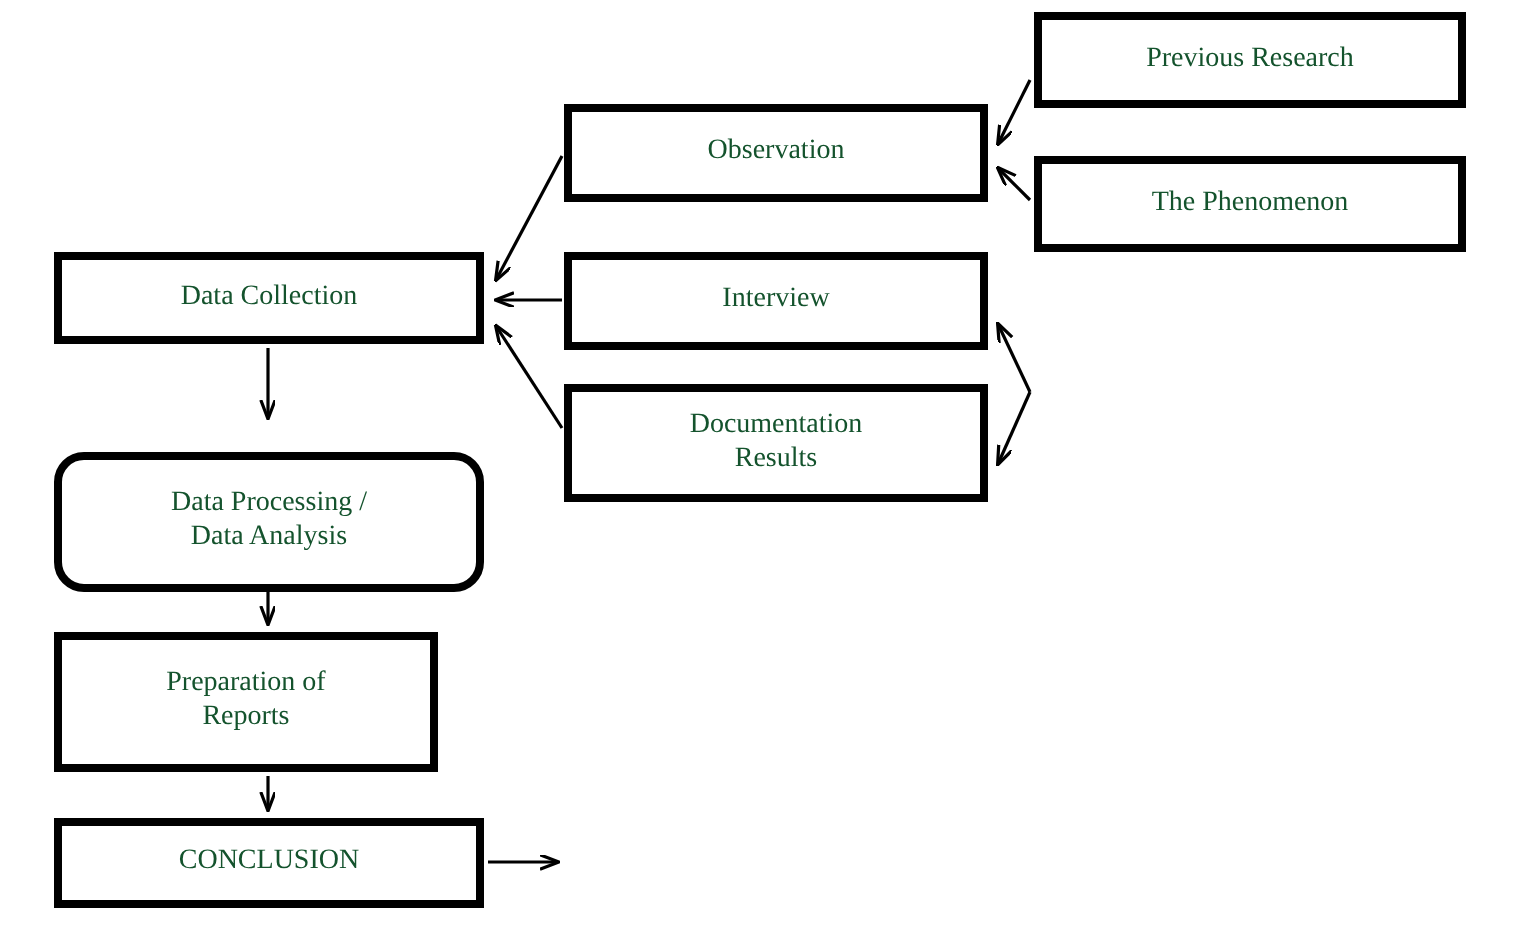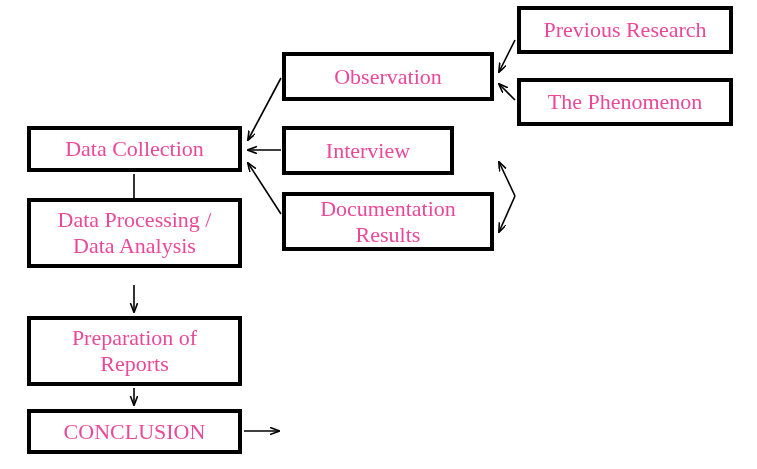--- a/index.html
+++ b/index.html
@@ -17,43 +17,43 @@
   }
   .node {
     position: absolute;
     box-sizing: border-box;
     border: 4px solid #000000;
     background: #ffffff;
     display: flex;
     align-items: center;
     justify-content: center;
     text-align: center;
-    color: #ec4899;
-    font-size: 22px;
+    color: #14532d;
+    font-size: 14px;
     line-height: 1.18;
     padding: 2px 6px;
     z-index: 2;
     white-space: pre-line;
   }
   .edge-layer {
     position: absolute;
     left: 0;
     top: 0;
     width: 757px;
     height: 469px;
     z-index: 1;
     pointer-events: none;
   }
   
   #n-data-collection      { left: 27px;  top: 126px; width: 215px; height: 46px; }
-  #n-data-processing      { left: 27px;  top: 198px; width: 215px; height: 70px; }
-  #n-preparation          { left: 27px;  top: 316px; width: 215px; height: 70px; }
+  #n-data-processing      { left: 27px;  top: 226px; width: 215px; height: 70px; border-radius: 15px; }
+  #n-preparation          { left: 27px;  top: 316px; width: 192px; height: 70px; }
   #n-conclusion           { left: 27px;  top: 409px; width: 215px; height: 45px; }
   #n-observation          { left: 282px; top: 52px;  width: 212px; height: 49px; }
-  #n-interview            { left: 282px; top: 126px; width: 172px; height: 49px; }
+  #n-interview            { left: 282px; top: 126px; width: 212px; height: 49px; }
   #n-documentation        { left: 282px; top: 192px; width: 212px; height: 59px; }
   #n-objective-results    { left: 282px; top: 406px; width: 212px; height: 48px; }
   #n-previous-research    { left: 517px; top: 6px;   width: 216px; height: 48px; }
   #n-phenomenon           { left: 517px; top: 78px;  width: 216px; height: 48px; font-family: Liberation Serif, serif; }
   #n-subjects             { left: 517px; top: 154px; width: 213px; height: 68px; }
 </style>
 </head>
 <body>
 
 <div id="canvas">

